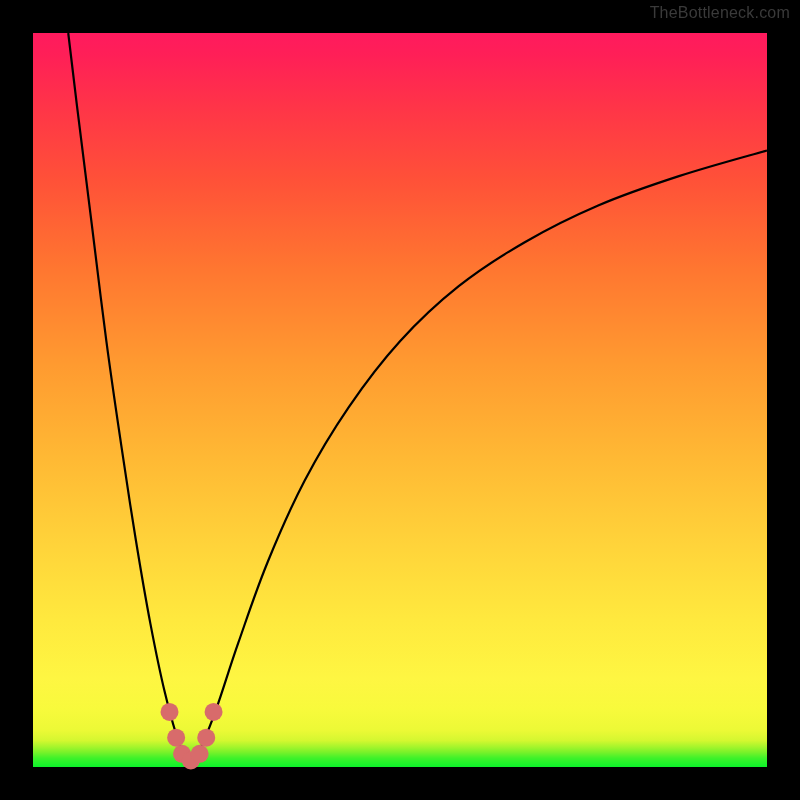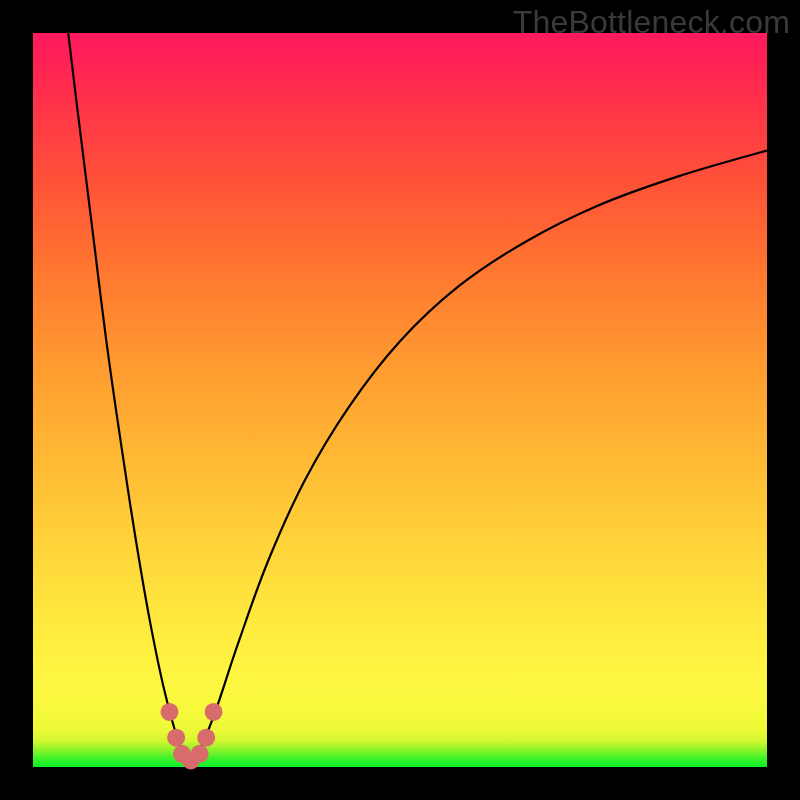--- a/index.html
+++ b/index.html
@@ -43,21 +43,21 @@
       #ff3448 90%,
       #ff1f57 97%,
       #ff1a5e 100%
     );
   }
   .watermark {
     position: absolute;
     top: 4px;
     right: 10px;
     color: #3a3a3a;
-    font-size: 32px;
+    font-size: 16px;
     font-weight: 500;
     letter-spacing: 0.2px;
     z-index: 5;
     user-select: none;
   }
   svg.curves {
     position: absolute;
     left: 0;
     top: 0;
     width: 734px;

